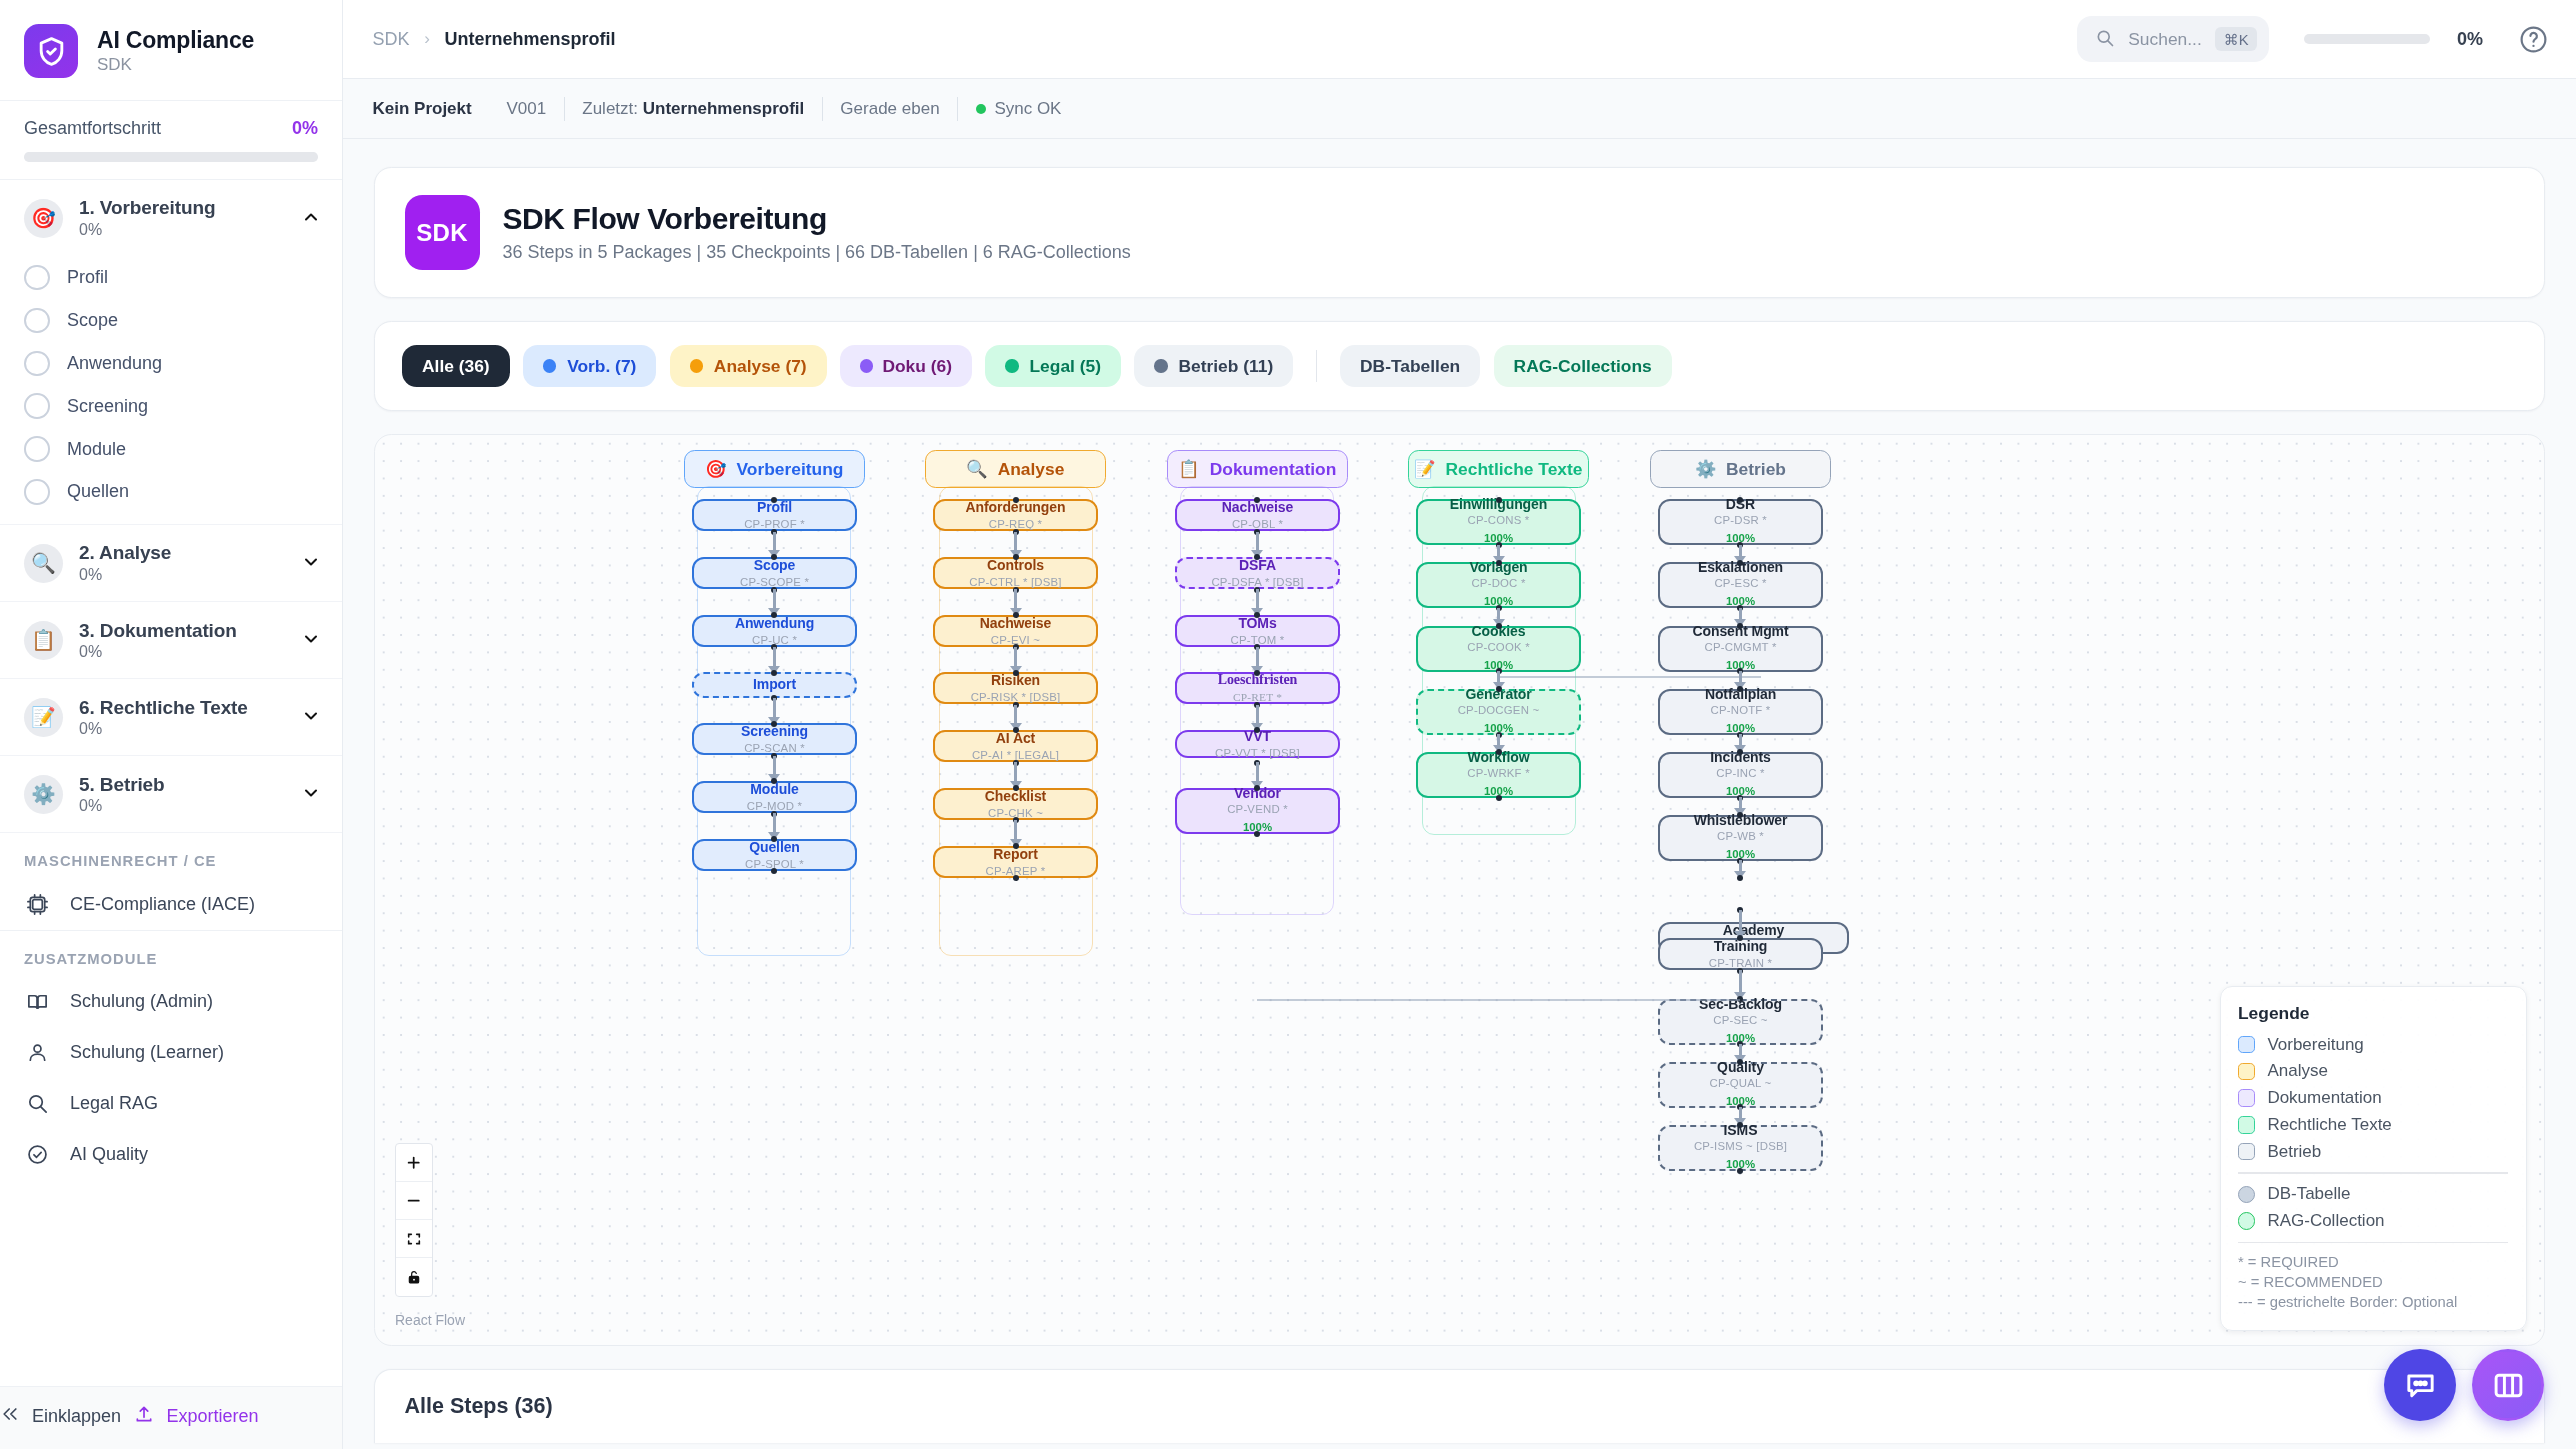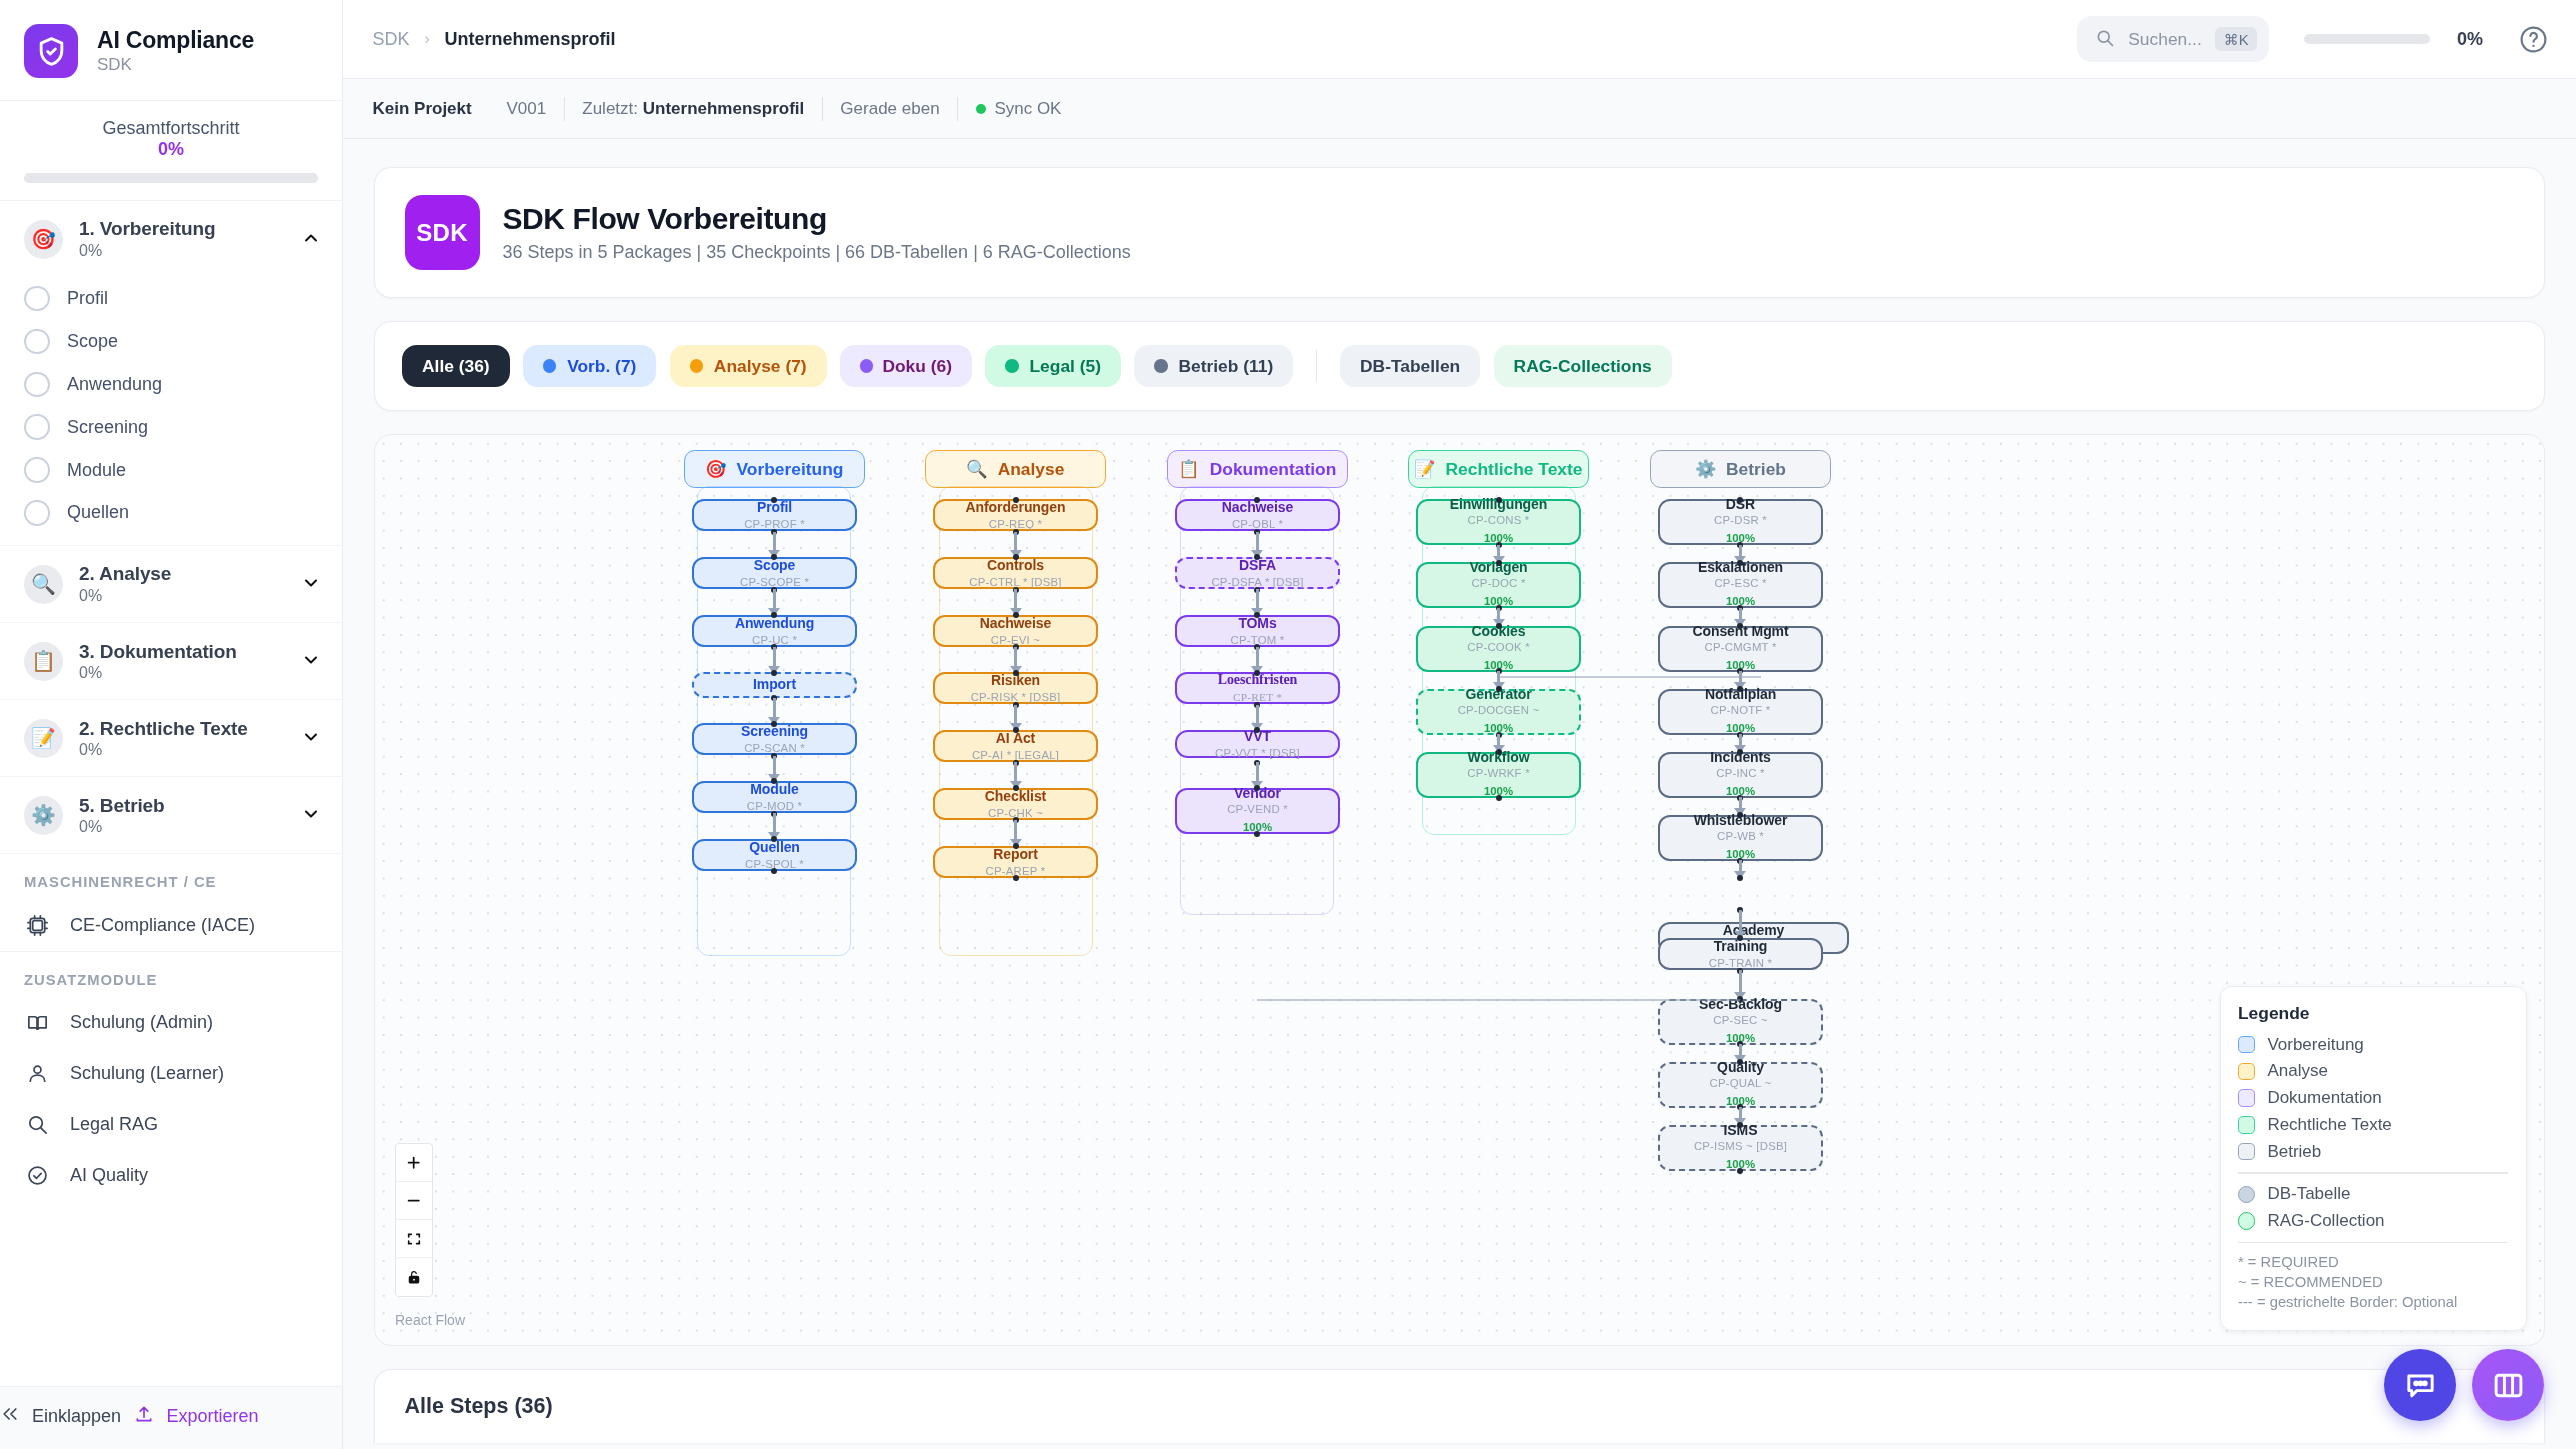--- a/index.html
+++ b/index.html
@@ -30,21 +30,21 @@
     flex: 0 0 54px;
   }
   .brand-text { display: flex; flex-direction: column; gap: 1.3px; }
   .brand-title { font-size: 23px; font-weight: 700; color: #111827; letter-spacing: -0.2px; }
   .brand-sub { font-size: 17px; color: #8b93a1; }
 
   .progress-block {
     padding: 17.4px 24px 17.4px 24px;
     border-bottom: 1.3px solid #eef1f5;
   }
-  .progress-row { display: flex; justify-content: space-between; align-items: center; flex-direction: column; }
+  .progress-row { display: flex; justify-content: space-between; align-items: center; }
   .progress-label { font-size: 18px; color: #475569; }
   .progress-pct { font-size: 18px; font-weight: 700; color: #9333ea; }
   .progress-track {
     margin-top: 13.4px; height: 9.4px; border-radius: 4.7px; background: #e5e7eb;
   }
   .progress-fill { height: 100%; width: 0%; border-radius: 4.7px; background: #9333ea; }
 
   .section {
     border-bottom: 1.3px solid #f1f3f7;
   }
@@ -325,21 +325,21 @@
             </span>
             <span><svg class="chev" viewBox="0 0 24 24" fill="none" stroke="#111" stroke-width="2.4" stroke-linecap="round" stroke-linejoin="round">
                 <path d="M6 9l6 6 6-6"></path>
               </svg></span>
           </div>
         </div>
         <div class="section">
           <div class="section-head">
             <span class="sec-emoji">📝</span>
             <span class="sec-text">
-              <span class="sec-title">2. Rechtliche Texte</span>
+              <span class="sec-title">6. Rechtliche Texte</span>
               <span class="sec-pct">0%</span>
             </span>
             <span><svg class="chev" viewBox="0 0 24 24" fill="none" stroke="#111" stroke-width="2.4" stroke-linecap="round" stroke-linejoin="round">
                 <path d="M6 9l6 6 6-6"></path>
               </svg></span>
           </div>
         </div>
         <div class="section">
           <div class="section-head">
             <span class="sec-emoji">⚙️</span>

